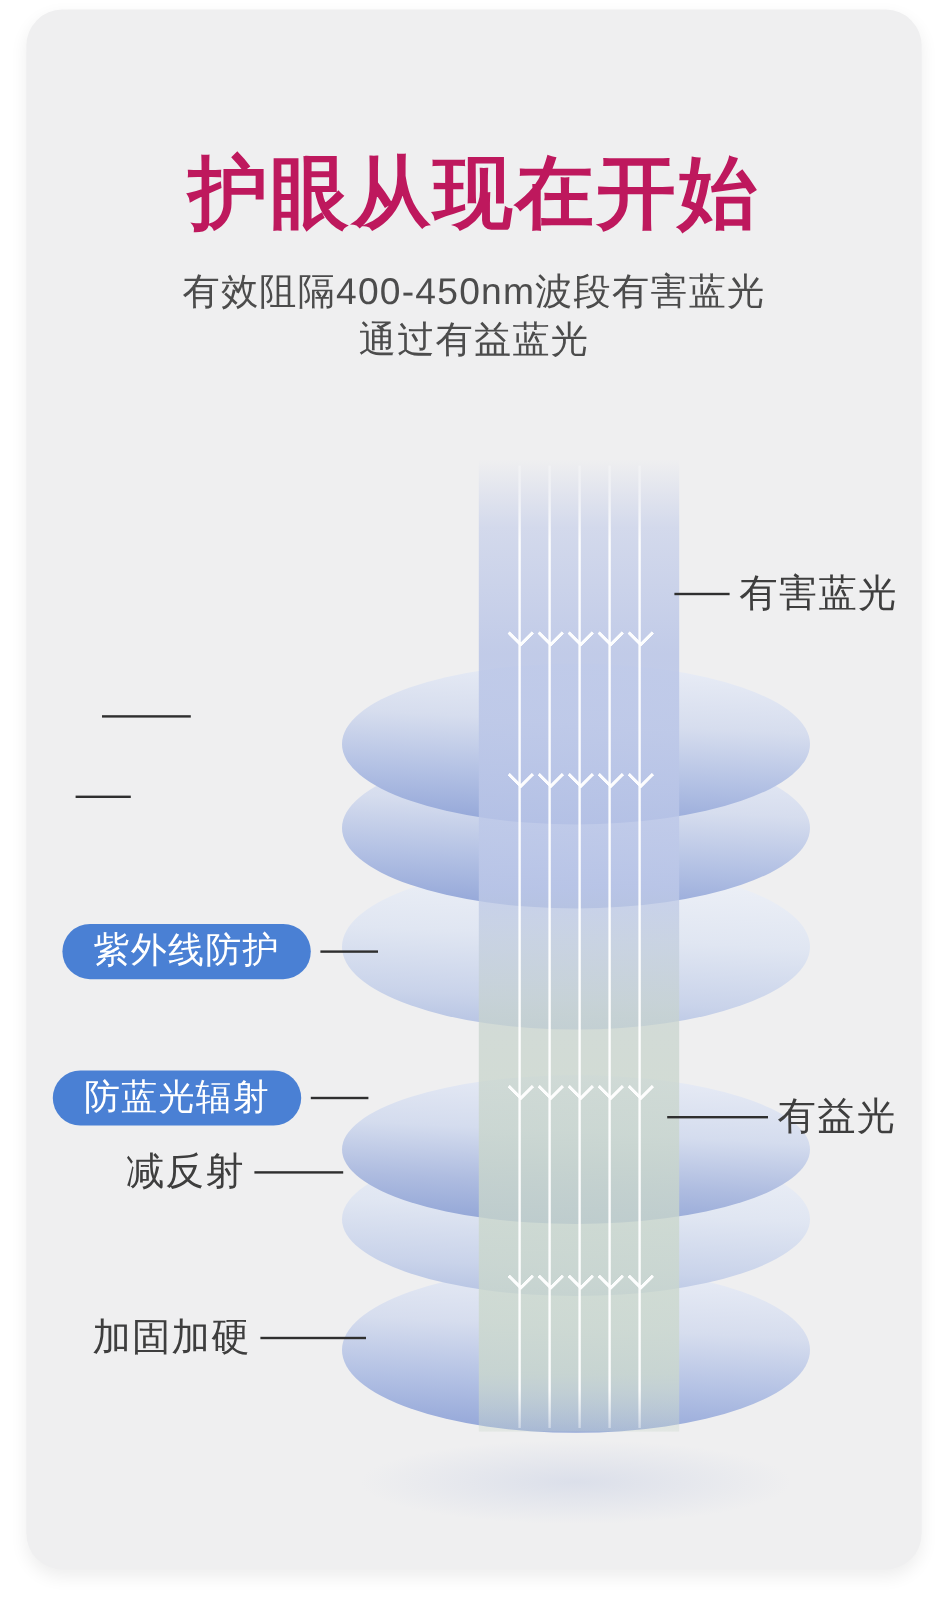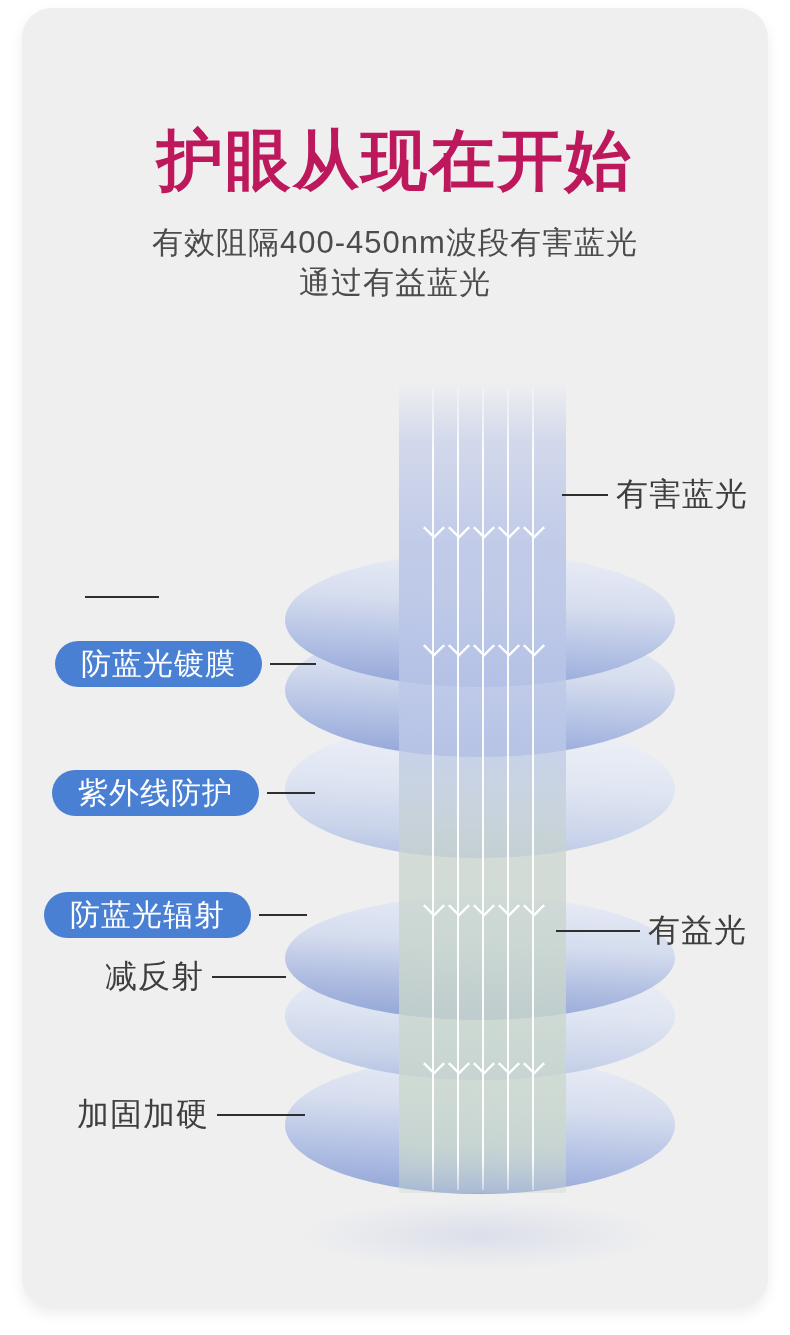--- a/index.html
+++ b/index.html
@@ -140,21 +140,20 @@
     <span class="chev"></span>
     <span class="chev"></span>
     <span class="chev"></span>
     <span class="chev"></span>
 </div>
 
 <div class="callout c-0 gap-l">
   <span class="callout-line"></span>
 </div>
 <div class="callout c-1 gap-l">
-  <span class="callout-text pill">防蓝光镀膜</span>
   <span class="callout-line"></span>
 </div>
 <div class="callout c-2 gap-l">
   <span class="callout-text pill">紫外线防护</span>
   <span class="callout-line"></span>
 </div>
 <div class="callout c-3 gap-l">
   <span class="callout-text pill">防蓝光辐射</span>
   <span class="callout-line"></span>
 </div>

